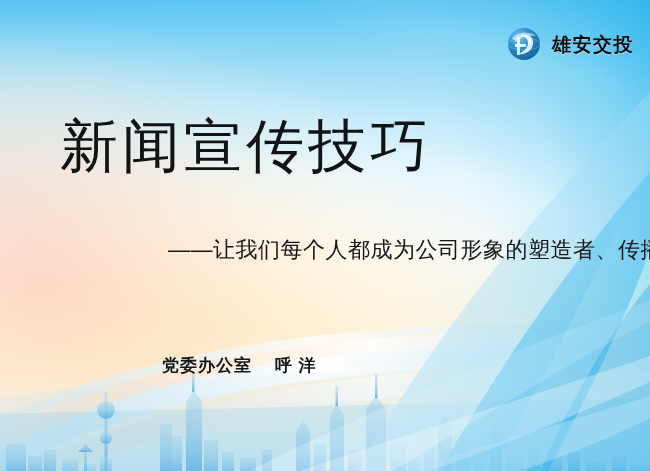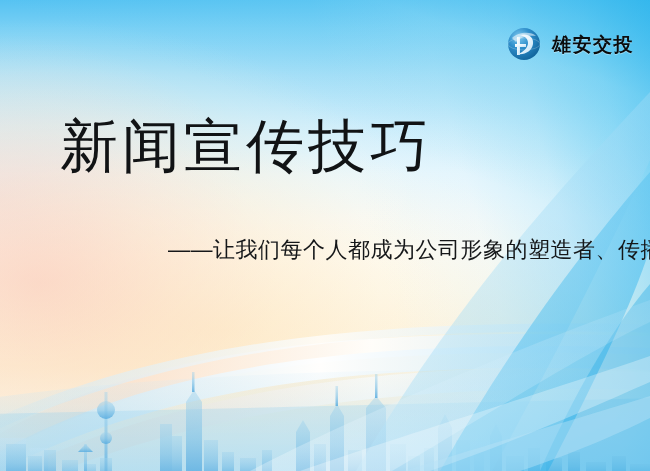--- a/index.html
+++ b/index.html
@@ -310,14 +310,15 @@
         <ellipse cx="20" cy="20" rx="16" ry="6" fill="none" stroke="#ffffff" stroke-opacity="0.25" stroke-width="0.8"></ellipse>
       </svg>
     </span>
     <span class="logo-text">雄安交投</span>
   </div>
 
   <div class="main-title">新闻宣传技巧</div>
 
   <div class="sub-title">——让我们每个人都成为公司形象的塑造者、传播者</div>
 
+  <div class="author-line">党委办公室    呼 洋</div>
 
 </div>
 
 </body></html>

